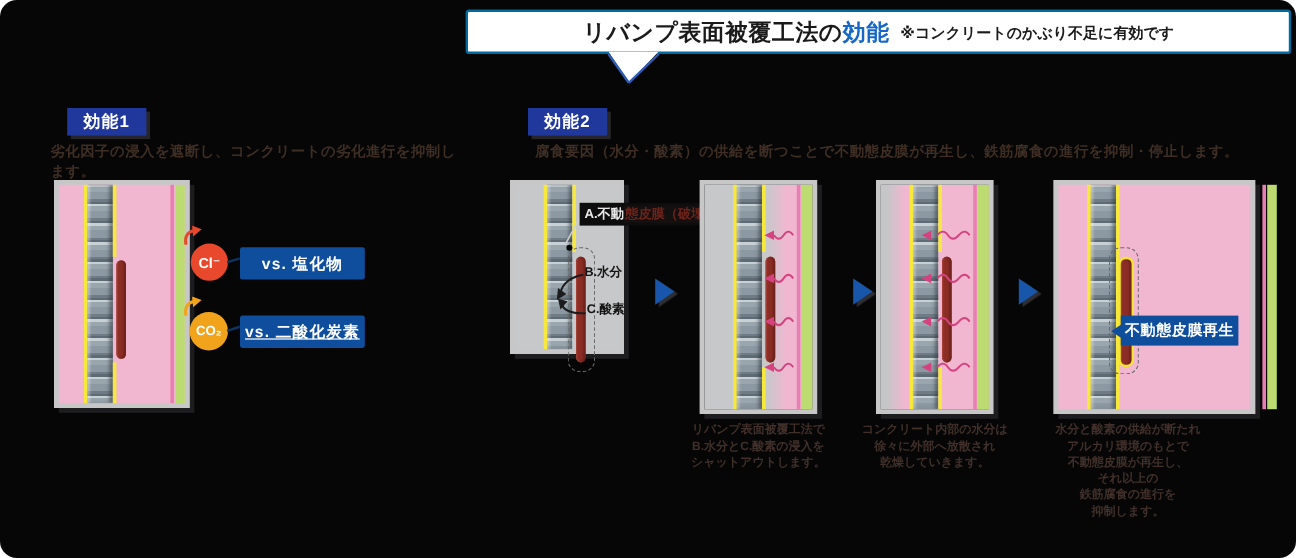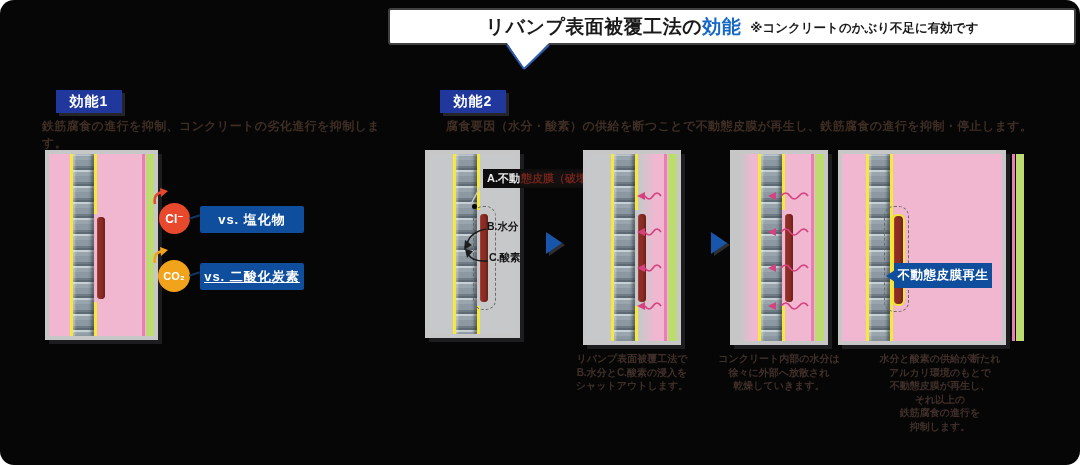--- a/index.html
+++ b/index.html
@@ -1,21 +1,21 @@
 <!DOCTYPE html>
 <html><head>
 <meta charset="utf-8">
 <style>
   html,body{margin:0;padding:0;background:#fff;}
   body{font-family:"Liberation Sans","DejaVu Sans",sans-serif;}
   #canvas{position:relative;width:1080px;height:465px;background:#060606;border-radius:14px;overflow:hidden;}
 
   
   .hdr{position:absolute;left:388px;top:8px;width:688px;height:37px;background:#fff;
-       border:2px solid #404040;border-radius:3px;display:flex;align-items:center;justify-content:center;gap:9px;box-sizing:border-box;}
+       border:2px solid #0369a1;border-radius:3px;display:flex;align-items:center;justify-content:center;gap:9px;box-sizing:border-box;}
   .hdr .t{font-size:19px;font-weight:bold;color:#1a1a1a;letter-spacing:.5px;}
   .hdr .t b{color:#1668c7;}
   .hdr .n{font-size:12.5px;font-weight:bold;color:#1a1a1a;padding-top:3px;}
   .tail{position:absolute;left:505px;top:43px;}
 
   
   .seclab{position:absolute;width:66px;height:23px;background:#20389b;color:#fff;font-size:14px;font-weight:bold;
           display:flex;align-items:center;justify-content:center;letter-spacing:1px;box-shadow:3px 3px 0 #26262a;}
   .secdesc{position:absolute;font-size:12px;font-weight:bold;color:#3f2e24;letter-spacing:.4px;}
 
@@ -64,21 +64,21 @@
     <span class="t"><span>リバンプ表面被覆工法の</span><b>効能</b></span>
     <span class="n">※コンクリートのかぶり不足に有効です</span>
   </div>
   <svg class="tail" width="46" height="28">
     <polygon points="2,0 44,0 19,26" fill="#ffffff"></polygon>
     <line x1="2" y1="2" x2="19" y2="26" stroke="#2f5cb4" stroke-width="2"></line>
     <line x1="44" y1="2" x2="19" y2="26" stroke="#2f5cb4" stroke-width="2"></line>
   </svg>
 
   <div class="seclab" style="left:56px;top:90px;">効能1</div>
-  <div class="secdesc" style="left:42px;top:118px;width:340px;">鉄筋腐食の進行を抑制、コンクリートの劣化進行を抑制します。</div>
+  <div class="secdesc" style="left:42px;top:118px;width:340px;">劣化因子の浸入を遮断し、コンクリートの劣化進行を抑制します。</div>
 
   <div class="panel" style="left:45px;width:113px;height:190px;background:#f1b7d1;">
     <div class="rebar" style="left:21px;">
       <div class="yl"></div>
       <div class="steel"></div>
       <div class="yr" style="top:0;height:60px;"></div>
       <div class="yr" style="top:148px;bottom:0;"></div>
     </div>
     <div class="rust" style="left:48px;top:63px;width:8px;height:82px;"></div>
     <div class="rose" style="left:93px;"></div>
@@ -97,21 +97,21 @@
     <path d="M4,16 Q2,6 11,4" stroke="#f1a31c" stroke-width="2.5" fill="none"></path>
     <polygon points="9,0 17,3 10,9" fill="#f1a31c"></polygon>
   </svg>
   <div class="ball" style="left:158px;top:260px;width:32px;height:32px;background:#f1a31c;font-size:11px;">CO₂</div>
   <div class="tick" style="left:189px;top:273px;"></div>
   <div class="vsbox" style="left:200px;top:263px;text-decoration:underline;">vs. 二酸化炭素</div>
 
   <div class="seclab" style="left:440px;top:90px;">効能2</div>
   <div class="secdesc" style="left:446px;top:118px;width:650px;">腐食要因（水分・酸素）の供給を断つことで不動態皮膜が再生し、鉄筋腐食の進行を抑制・停止します。</div>
 
-  <div class="panel" style="left:425px;width:95px;height:188px;background:#c7c8c9;">
+  <div class="panel" style="left:425px;width:95px;height:145px;background:#c7c8c9;">
     <div class="rebar" style="left:24px;">
       <div class="yl"></div>
       <div class="steel"></div>
       <div class="yr" style="top:0;height:56px;"></div>
       <div class="yr" style="top:152px;bottom:0;"></div>
     </div>
     <div class="dashed" style="left:44px;top:52px;width:21px;height:102px;"></div>
     <div class="rust" style="left:51px;top:60px;width:8px;height:88px;"></div>
     <div style="position:absolute;left:43px;top:50px;width:5px;height:5px;border-radius:50%;background:#050505;"></div>
     <div class="blab" style="left:58px;top:66px;">B.水分</div>
@@ -189,21 +189,21 @@
         <polygon points="4,6 12,2 12,10" fill="#d6417f"></polygon>
       </svg>
     <svg class="wave" style="left:30px;top:146px;" width="46" height="12">
         <path d="M44,6 q-4,-6 -9,0 t-9,0 t-9,0" stroke="#d6417f" stroke-width="1.6" fill="none"></path>
         <polygon points="4,6 12,2 12,10" fill="#d6417f"></polygon>
       </svg>
   </div>
 
   <div class="stepArrow" style="left:849px;"></div>
 
-  <div class="panel" style="left:838px;width:168px;height:195px;background:#f1b7d1;padding-left:48px;">
+  <div class="panel" style="left:878px;width:168px;height:195px;background:#f1b7d1;padding-left:48px;">
     <div class="rebar" style="left:24px;">
       <div class="yl"></div>
       <div class="steel"></div>
       <div class="yr" style="top:0;bottom:0;"></div>
     </div>
     <div class="dashed" style="left:42px;top:52px;width:23px;height:104px;"></div>
     <div class="rust" style="left:50px;top:60px;width:9px;height:88px;border:2px solid #f4e52f;border-radius:6px;"></div>
     <div class="rose" style="left:170px;"></div>
     <div class="green" style="left:174px;width:8px;"></div>
     <div class="regen" style="left:52px;top:109px;width:98px;height:25px;">不動態皮膜再生</div>

